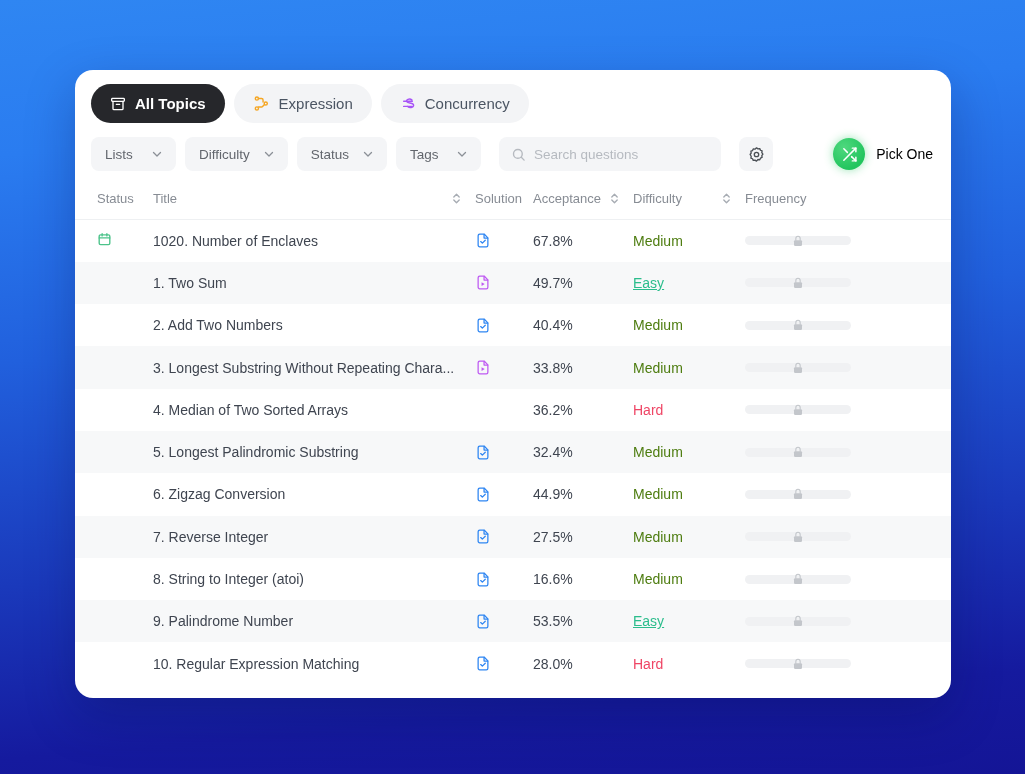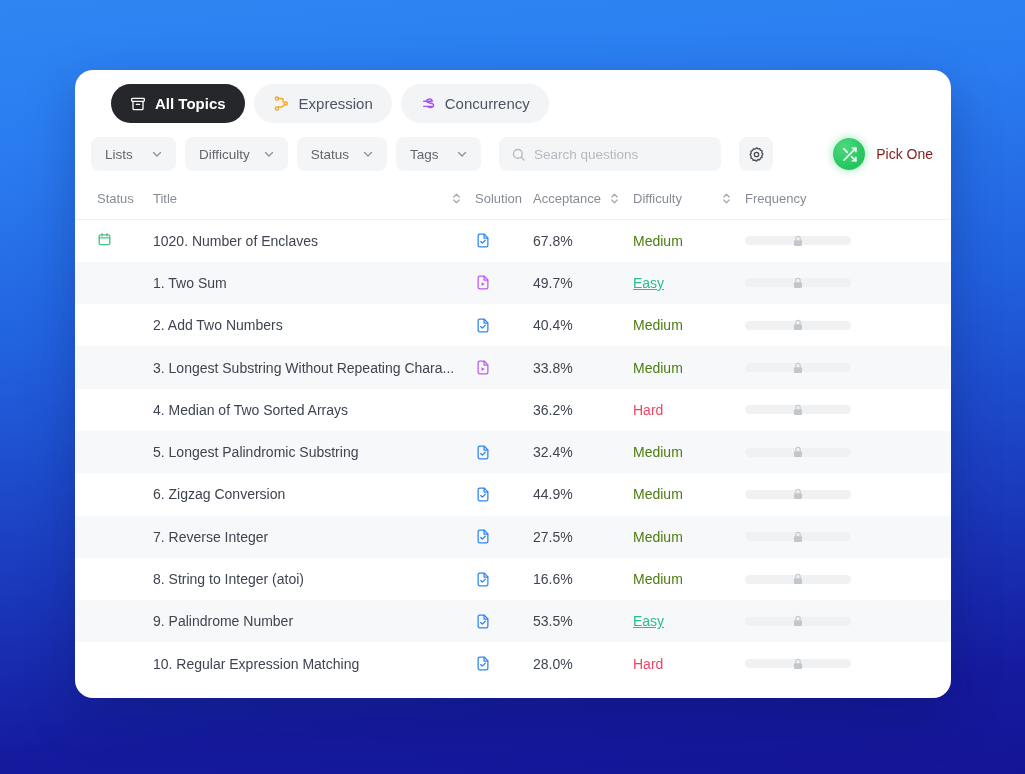--- a/index.html
+++ b/index.html
@@ -28,21 +28,20 @@
     flex-direction: column;
   }
 
   
   .topic-tabs {
     display: flex;
     align-items: center;
     gap: 9px;
     padding: 14px 16px 10px 16px;
     flex: 0 0 auto;
-    margin-left: 20px;
   }
   .topic-tab {
     display: flex;
     align-items: center;
     gap: 9px;
     height: 39px;
     padding: 0 19px;
     border-radius: 20px;
     background: #f3f4f6;
     color: #4b5563;
@@ -122,21 +121,21 @@
     flex: 0 0 auto;
     padding-right: 2px;
   }
   .pick-circle {
     width: 32px; height: 32px;
     border-radius: 50%;
     background: radial-gradient(circle at 35% 30%, #4fd87e, #22c55e 70%);
     box-shadow: 0 0 10px rgba(34,197,94,0.45);
     display: flex; align-items: center; justify-content: center;
   }
-  .pick-label { font-size: 14px; color: #7f1d1d; }
+  .pick-label { font-size: 14px; color: #000000; }
 
   
   .table-wrap { flex: 1 1 auto; overflow: hidden; }
   table { width: 100%; border-collapse: collapse; table-layout: fixed; }
 
   thead th {
     font-weight: 400;
     font-size: 13px;
     color: #878c94;
     text-align: left;

